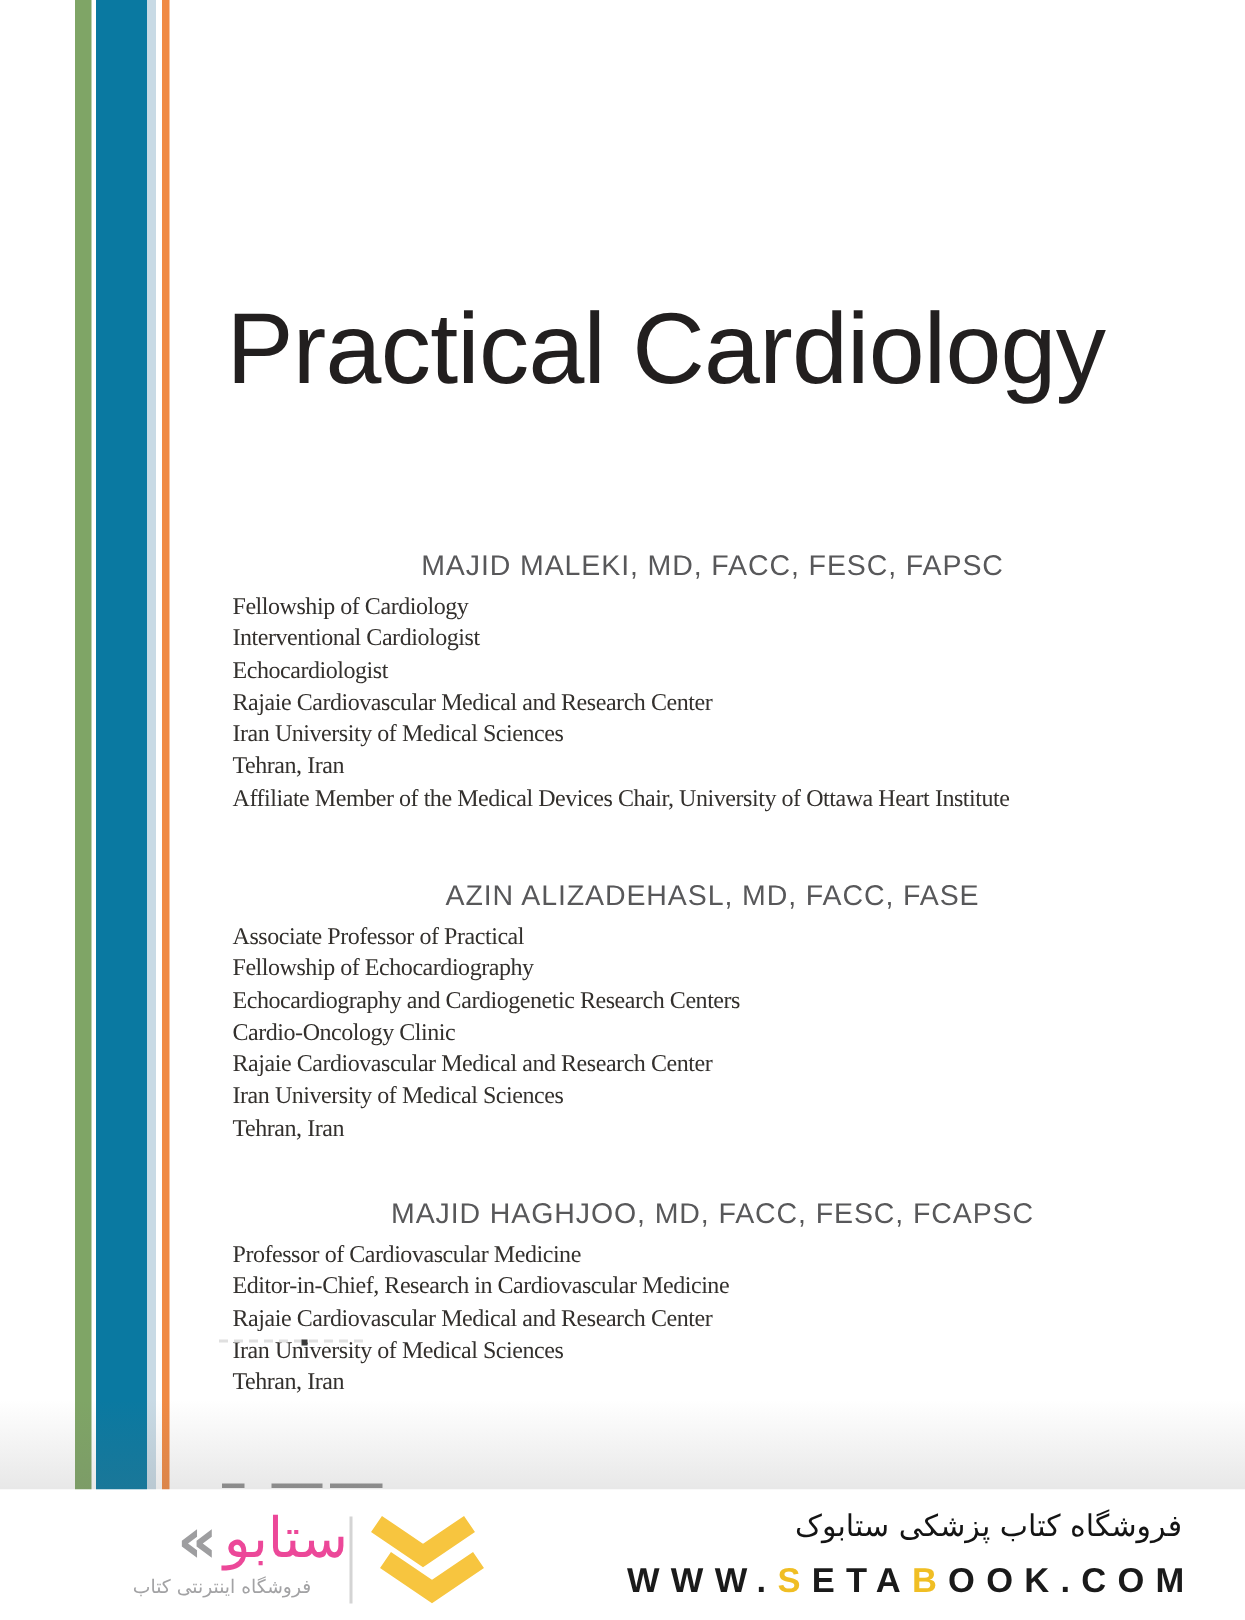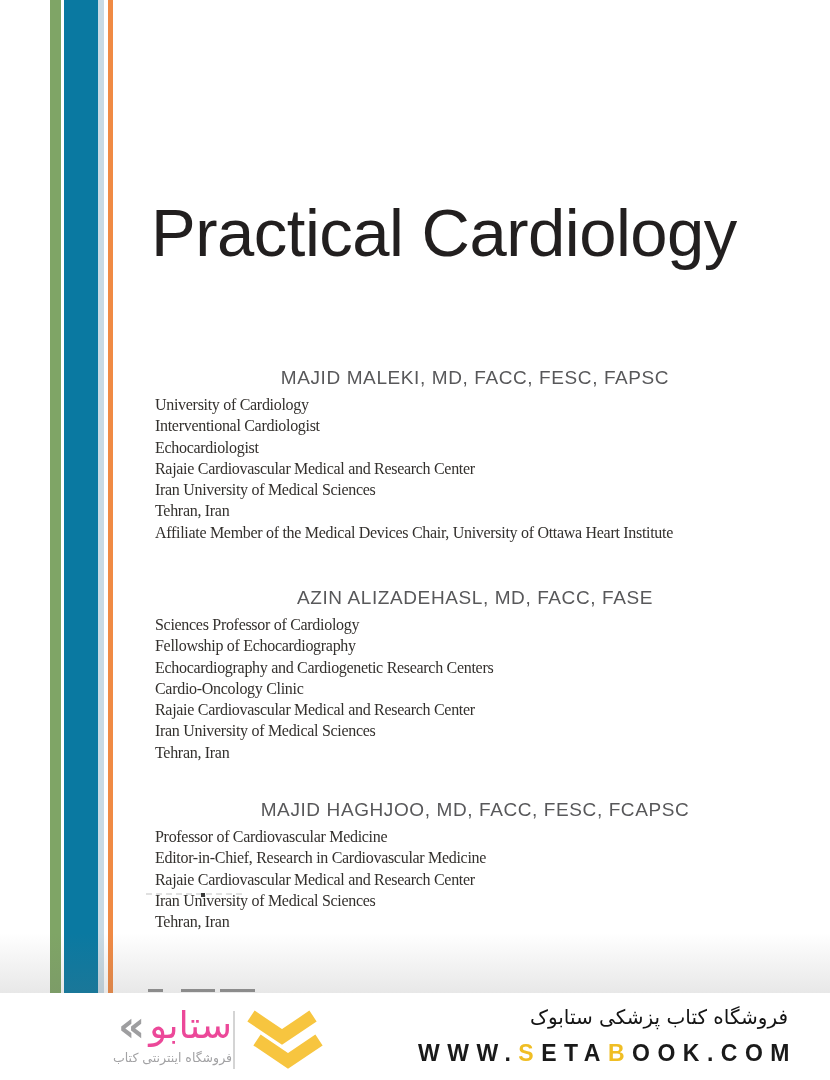--- a/index.html
+++ b/index.html
@@ -88,21 +88,21 @@
     font-family: "DejaVu Sans", sans-serif;
     font-size: 37px; line-height: 46px; font-weight: normal;
     color: #ec4899;
     white-space: nowrap;
   }
   .logo-tagline {
     direction: rtl;
     margin-top: 1px;
     font-family: "DejaVu Sans", sans-serif;
     font-size: 12.5px; color: #A2A2A4;
-    text-align: right;
+    text-align: center;
     white-space: nowrap;
   }
   .logo-divider { position: absolute; left: 169px; top: 8px; width: 2px; height: 58px; background: #D4D4D4; }
   .logo-emblem { position: absolute; left: 181px; top: 3px; }
 
   .store-line {
     position: absolute; right: 42px; top: 1004px;
     direction: rtl;
     font-family: "DejaVu Sans", sans-serif;
     font-size: 20px; line-height: 26px;
@@ -126,32 +126,32 @@
 
   <div class="stripe stripe-green"></div>
   <div class="stripe stripe-teal"></div>
   <div class="stripe stripe-lightblue"></div>
   <div class="stripe stripe-orange"></div>
 
   <div class="book-title">Practical Cardiology</div>
 
   <div class="author-block b1">
     <div class="author-name">MAJID MALEKI, MD, FACC, FESC, FAPSC</div>
-    <div class="author-line">University of Cardiology</div>
+    <div class="author-line">Fellowship of Cardiology</div>
     <div class="author-line">Interventional Cardiologist</div>
     <div class="author-line">Echocardiologist</div>
     <div class="author-line">Rajaie Cardiovascular Medical and Research Center</div>
     <div class="author-line">Iran University of Medical Sciences</div>
     <div class="author-line">Tehran, Iran</div>
     <div class="author-line">Affiliate Member of the Medical Devices Chair, University of Ottawa Heart Institute</div>
   </div>
 
   <div class="author-block b2">
     <div class="author-name">AZIN ALIZADEHASL, MD, FACC, FASE</div>
-    <div class="author-line">Sciences Professor of Cardiology</div>
+    <div class="author-line">Associate Professor of Practical</div>
     <div class="author-line">Fellowship of Echocardiography</div>
     <div class="author-line">Echocardiography and Cardiogenetic Research Centers</div>
     <div class="author-line">Cardio-Oncology Clinic</div>
     <div class="author-line">Rajaie Cardiovascular Medical and Research Center</div>
     <div class="author-line">Iran University of Medical Sciences</div>
     <div class="author-line">Tehran, Iran</div>
   </div>
 
   <div class="author-block b3">
     <div class="author-name">MAJID HAGHJOO, MD, FACC, FESC, FCAPSC</div>

